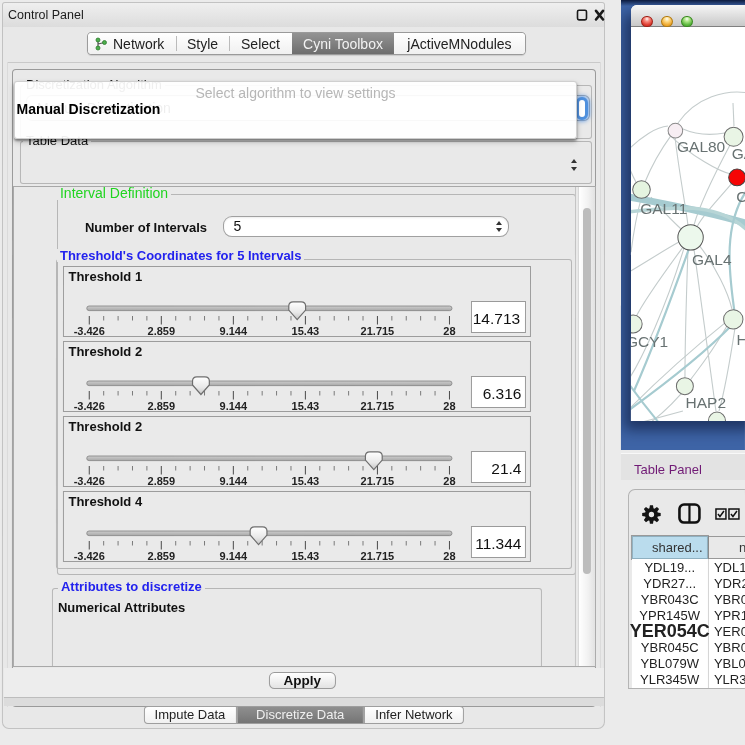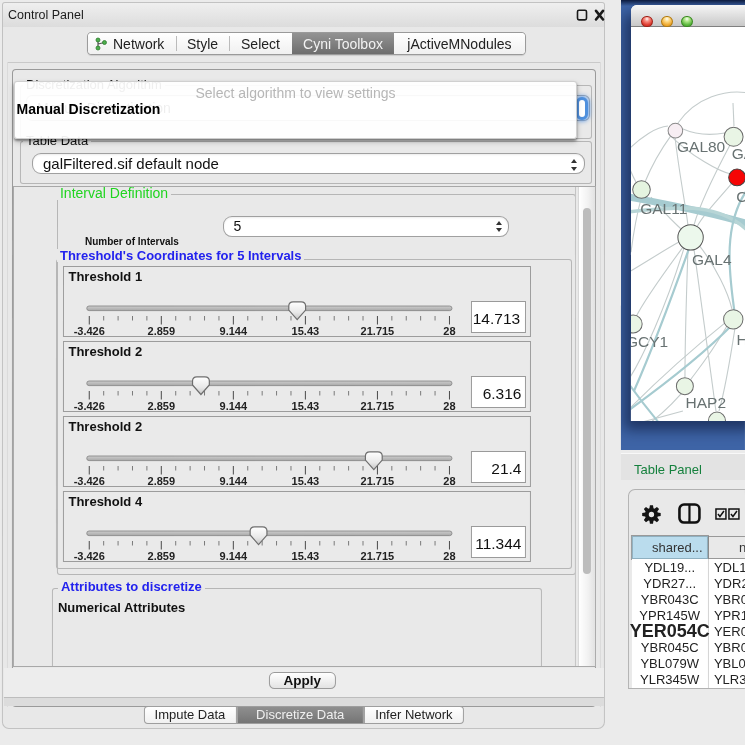--- a/index.html
+++ b/index.html
@@ -43,29 +43,26 @@
 <div class="a" style="left:600px;top:62px;width:1px;height:645px;background:#dadada;"></div>
 <div class="a" style="left:12px;top:69px;width:584px;height:638px;border:1.5px solid #9a9a9a;border-radius:4px;background:#e9e9e9;"></div>
 <div class="gb" style="left:20px;top:84.5px;width:572px;height:54.5px;"></div>
 <div class="gt" style="left:23px;top:77.5px;color:#111;font-size:13px;">Discretization Algorithm</div>
 <div class="combo" style="left:26px;top:95px;width:564px;height:26px;">
       <span class="tx">Manual Discretization</span>
     </div>
 <div class="a" style="left:575.5px;top:96.5px;width:12px;height:23px;border:3px solid #4f90dd;border-radius:6px;box-shadow:0 0 4px 1.5px rgba(90,150,225,.9);background:#fff;"></div>
 <div class="gb" style="left:20px;top:140.5px;width:572px;height:43.5px;"></div>
 <div class="gt" style="left:23px;top:133.5px;color:#111;font-size:13px;">Table Data</div>
-<div class="combo" style="left:32px;top:152.5px;width:552.5px;height:21px;border-radius:9px;">
-      <span class="tx" style="font-size:15px;">galFiltered.sif default node</span>
-    </div>
 <div class="arr up" style="left:571px;top:159px;"></div>
 <div class="arr dn" style="left:571px;top:166.5px;"></div>
 <div class="a" style="left:13px;top:186px;width:582.5px;height:480.5px;border:1px solid #a8a8a8;background:#e9e9e9;overflow:hidden;">
 <div class="gb" style="left:42.5px;top:7px;width:519.5px;height:381px;"></div>
 <div class="gt" style="left:43px;top:-0.5px;color:#1fd41f;font-size:14px;">Interval Definition</div>
-<div class="lbl" style="left:71px;top:33px;font-weight:bold;color:#111;font-size:10px;margin-top:16px;">Number of Intervals</div>
+<div class="lbl" style="left:71px;top:33px;font-weight:bold;color:#111;font-size:13px;">Number of Intervals</div>
 <div class="combo" style="left:209px;top:28.5px;width:286px;height:21px;border-radius:9px;">
         <span class="tx" style="left:9.5px;">5</span>
       </div>
 <div class="arr up" style="left:482px;top:33.5px;"></div>
 <div class="arr dn" style="left:482px;top:41px;"></div>
 <div class="gb" style="left:41.5px;top:71.5px;width:516.5px;height:310.5px;"></div>
 <div class="gt" style="left:43px;top:62px;font-weight:bold;color:#2222ee;font-size:13px;">Threshold's Coordinates for 5 Intervals</div>
 <svg width="0" height="0" style="position:absolute">
         <defs>
           <linearGradient id="trk" x1="0" y1="0" x2="0" y2="1">
@@ -312,21 +309,21 @@
 <text x="61" y="237">GAL4</text>
 <text x="-5" y="318.5">GCY1</text>
 <text x="105.6" y="316.5">HI</text>
 <text x="54.6" y="379.5">HAP2</text>
 </g>
 </svg>
 </div>
 </div>
 </div>
 <div class="a" style="left:620.5px;top:452.5px;width:124.5px;height:27.5px;background:#e3e3e3;border-top:1px solid #f8f8f8;"></div>
-<div class="a" style="left:634px;top:461.5px;font-size:13px;color:#15803d;">Table Panel</div>
+<div class="a" style="left:634px;top:461.5px;font-size:13px;color:#701a75;">Table Panel</div>
 <div class="a" style="left:628px;top:489px;width:117px;height:200px;background:#e9e9e9;border:1px solid #b2b2b2;border-right:none;border-radius:7px 0 0 0;overflow:hidden;">
 <svg class="a" style="left:13px;top:14.5px" width="19" height="19" viewBox="0 0 19 19">
         <path d="M 18.77 7.96 L 18.77 11.04 L 15.78 11.53 L 15.38 12.50 L 17.15 14.97 L 14.97 17.15 L 12.50 15.38 L 11.53 15.78 L 11.04 18.77 L 7.96 18.77 L 7.47 15.78 L 6.50 15.38 L 4.03 17.15 L 1.85 14.97 L 3.62 12.50 L 3.22 11.53 L 0.23 11.04 L 0.23 7.96 L 3.22 7.47 L 3.62 6.50 L 1.85 4.03 L 4.03 1.85 L 6.50 3.62 L 7.47 3.22 L 7.96 0.23 L 11.04 0.23 L 11.53 3.22 L 12.50 3.62 L 14.97 1.85 L 17.15 4.03 L 15.38 6.50 L 15.78 7.47 Z" fill="#151515"></path>
         <circle cx="9.5" cy="9.5" r="2.7" fill="#e9e9e9"></circle>
       </svg>
 <svg class="a" style="left:49px;top:13px" width="23" height="21" viewBox="0 0 23 21">
         <rect x="1.5" y="1.5" width="20" height="18" rx="4.5" fill="none" stroke="#111" stroke-width="2.6"></rect>
         <line x1="11.5" y1="2" x2="11.5" y2="19" stroke="#111" stroke-width="2.2"></line>
       </svg>
 <svg class="a" style="left:85.5px;top:18px" width="12" height="12" viewBox="0 0 12 12">

